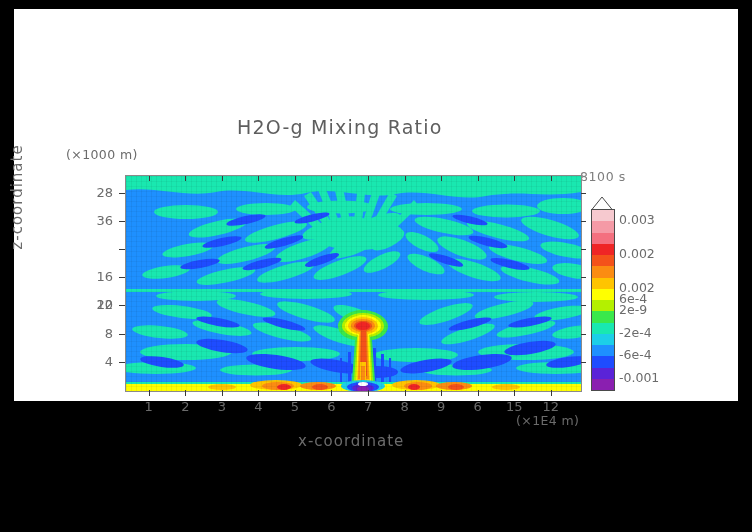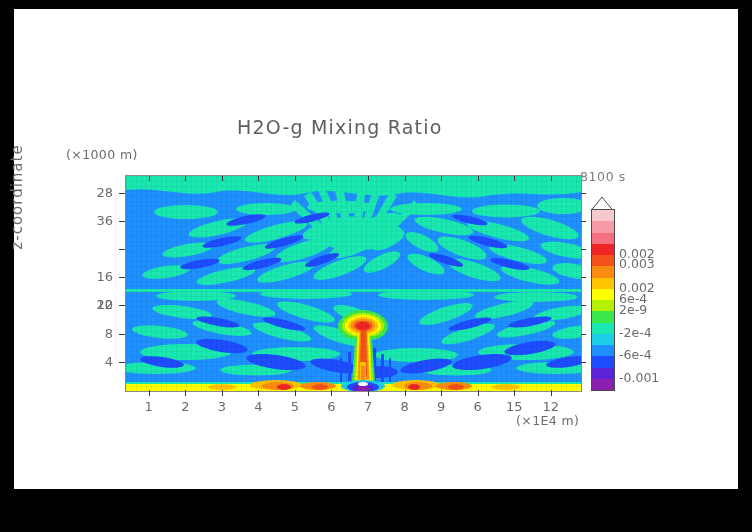--- a/index.html
+++ b/index.html
@@ -5,21 +5,21 @@
   html,body{margin:0;padding:0;}
   body{
     width:752px;height:532px;
     background:#000000;
     font-family:"DejaVu Sans", sans-serif;
     overflow:hidden;
   }
   #canvas{
     position:absolute;
     left:14px; top:9px;
-    width:724px; height:480px;
+    width:724px; height:392px;
     background:#ffffff;
   }
   .txt{position:absolute;color:#6b6b6b;white-space:nowrap;}
 
   #title{
     left:223px; top:107px;
     font-size:19px; letter-spacing:1.2px;
     color:#5e5e5e;
   }
   #zunit{ left:52px; top:138px; font-size:12.5px; letter-spacing:.4px;}
@@ -80,20 +80,21 @@
 </style>
 </head>
 <body>
 
 <div id="canvas">
 
   <div class="txt" id="title">H2O-g Mixing Ratio</div>
   <div class="txt" id="zunit">(×1000 m)</div>
   <div class="txt" id="timelabel">8100 s</div>
   <div class="txt" id="xunit">(×1E4 m)</div>
+  <div class="txt" id="xaxis-title">x-coordinate</div>
   <div class="txt" id="yaxis-title">z-coordinate</div>
 
   <div id="plot">
     <svg viewBox="0 0 455 215" preserveAspectRatio="none">
       <defs>
         <clipPath id="clipAll">
             <rect x="0" y="0" width="455" height="215"></rect>
           </clipPath>
       </defs>
       <g clip-path="url(#clipAll)">
@@ -350,21 +351,21 @@
       <div class="cb-band" style="background: rgb(180, 240, 0); top: 50%; height: 6.25%;"></div>
       <div class="cb-band" style="background: rgb(58, 232, 75); top: 56.25%; height: 6.25%;"></div>
       <div class="cb-band" style="background: rgb(25, 232, 176); top: 62.5%; height: 6.25%;"></div>
       <div class="cb-band" style="background: rgb(28, 207, 232); top: 68.75%; height: 6.25%;"></div>
       <div class="cb-band" style="background: rgb(30, 144, 255); top: 75%; height: 6.25%;"></div>
       <div class="cb-band" style="background: rgb(30, 76, 255); top: 81.25%; height: 6.25%;"></div>
       <div class="cb-band" style="background: rgb(90, 35, 216); top: 87.5%; height: 6.25%;"></div>
       <div class="cb-band" style="background: rgb(138, 31, 176); top: 93.75%; height: 6.25%;"></div>
     </div>
   <div id="cb-labels">
-      <div class="cb-lab" style="top: 203.25px; margin-top: 44px;">0.003</div>
+      <div class="cb-lab" style="top: 203.25px;">0.003</div>
       <div class="cb-lab" style="top: 237px;">0.002</div>
       <div class="cb-lab" style="top: 270.75px;">0.002</div>
       <div class="cb-lab" style="top: 282px; text-align: center;">6e-4</div>
       <div class="cb-lab" style="top: 293.25px;">2e-9</div>
       <div class="cb-lab" style="top: 315.75px;">-2e-4</div>
       <div class="cb-lab" style="top: 338.25px;">-6e-4</div>
       <div class="cb-lab" style="top: 360.75px;">-0.001</div>
     </div>
 
 </div>

